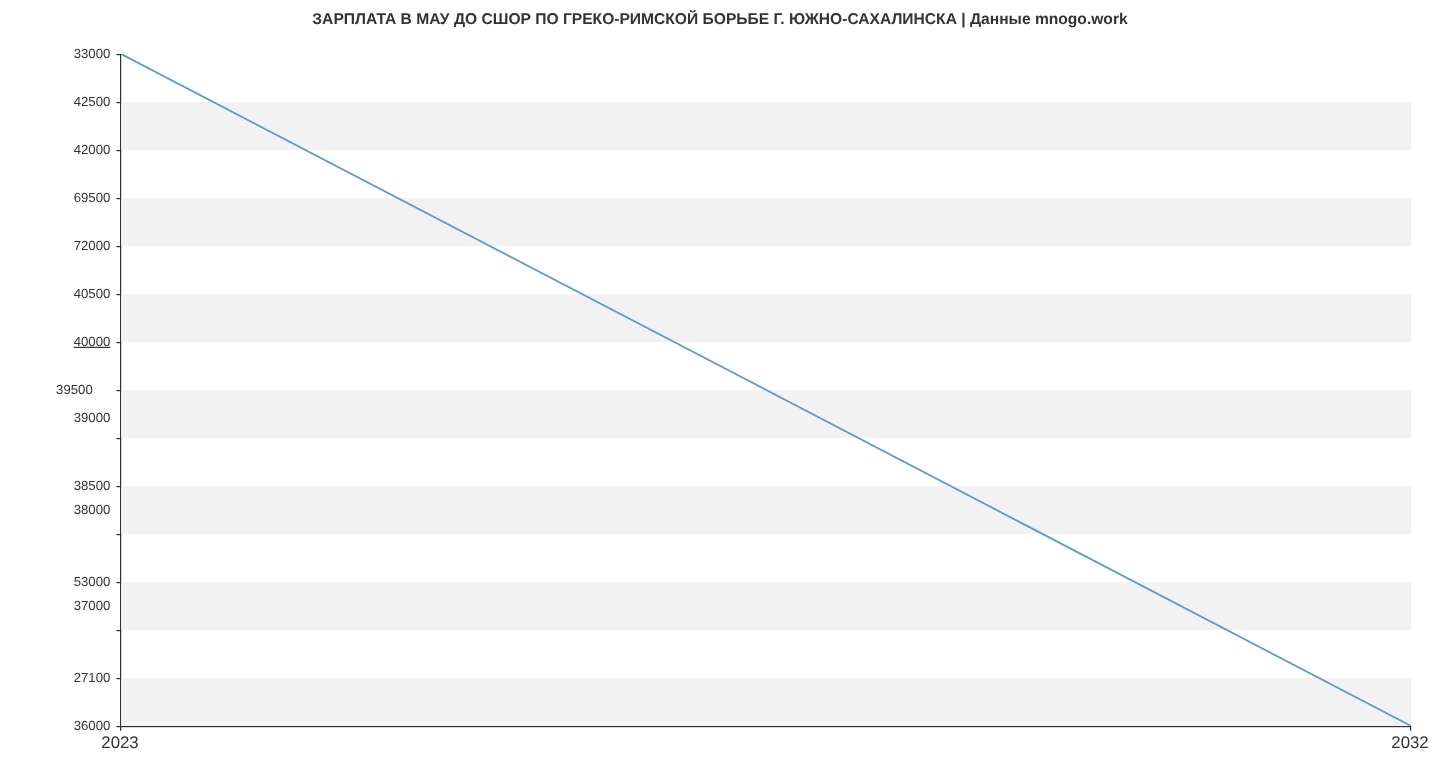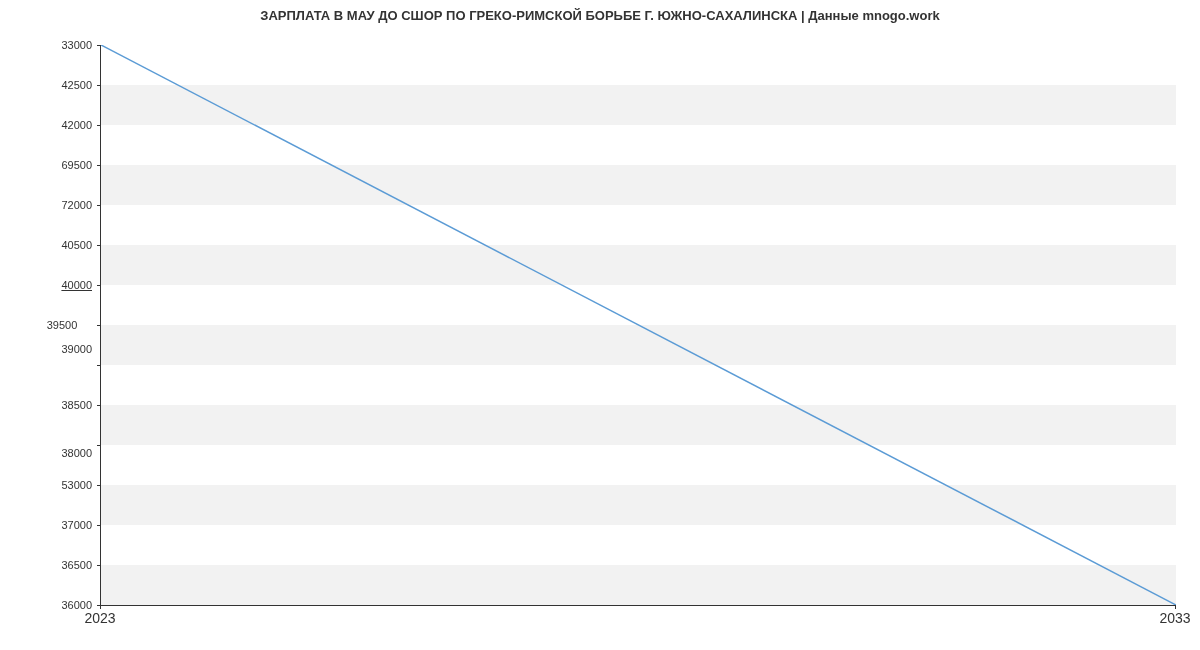--- a/index.html
+++ b/index.html
@@ -94,27 +94,27 @@
       <div class="grid-band" style="top: 280px; height: 40px;"></div>
       <div class="grid-band" style="top: 200px; height: 40px;"></div>
       <div class="grid-band" style="top: 120px; height: 40px;"></div>
       <div class="grid-band" style="top: 40px; height: 40px;"></div>
       <svg class="line-svg" viewBox="0 0 1075 560" preserveAspectRatio="none">
         <path d="M0,0 L1075,560" stroke="#5b9bd5" stroke-width="1.5" fill="none"></path>
       </svg>
     </div>
 <div class="y-tick-label" style="top: 605px;">36000</div>
     <div class="y-tick-mark" style="top: 605px;"></div>
-    <div class="y-tick-label" style="top: 565px;">36500</div>
+    <div class="y-tick-label" style="top: 565px;">27100</div>
     <div class="y-tick-mark" style="top: 565px;"></div>
-    <div class="y-tick-label" style="top: 525px;">37000</div>
+    <div class="y-tick-label" style="top: 505px;">37000</div>
     <div class="y-tick-mark" style="top: 525px;"></div>
     <div class="y-tick-label" style="top: 485px;">53000</div>
     <div class="y-tick-mark" style="top: 485px;"></div>
-    <div class="y-tick-label" style="top: 453px;">38000</div>
+    <div class="y-tick-label" style="top: 425px;">38000</div>
     <div class="y-tick-mark" style="top: 445px;"></div>
     <div class="y-tick-label" style="top: 405px;">38500</div>
     <div class="y-tick-mark" style="top: 405px;"></div>
     <div class="y-tick-label" style="top: 349px;">39000</div>
     <div class="y-tick-mark" style="top: 365px;"></div>
     <div class="y-tick-label" style="top: 325px; text-align: center;">39500</div>
     <div class="y-tick-mark" style="top: 325px;"></div>
     <div class="y-tick-label" style="top: 285px; text-decoration: underline;">40000</div>
     <div class="y-tick-mark" style="top: 285px;"></div>
     <div class="y-tick-label" style="top: 245px;">40500</div>
@@ -124,15 +124,15 @@
     <div class="y-tick-label" style="top: 165px;">69500</div>
     <div class="y-tick-mark" style="top: 165px;"></div>
     <div class="y-tick-label" style="top: 125px;">42000</div>
     <div class="y-tick-mark" style="top: 125px;"></div>
     <div class="y-tick-label" style="top: 85px;">42500</div>
     <div class="y-tick-mark" style="top: 85px;"></div>
     <div class="y-tick-label" style="top: 45px;">33000</div>
     <div class="y-tick-mark" style="top: 45px;"></div>
     <div class="x-tick-label" style="left: 100px;">2023</div>
     <div class="x-tick-mark" style="left: 100px;"></div>
-    <div class="x-tick-label" style="left: 1175px;">2033</div>
+    <div class="x-tick-label" style="left: 1175px;">2032</div>
     <div class="x-tick-mark" style="left: 1175px;"></div>
   </div>
 
 </body></html>

